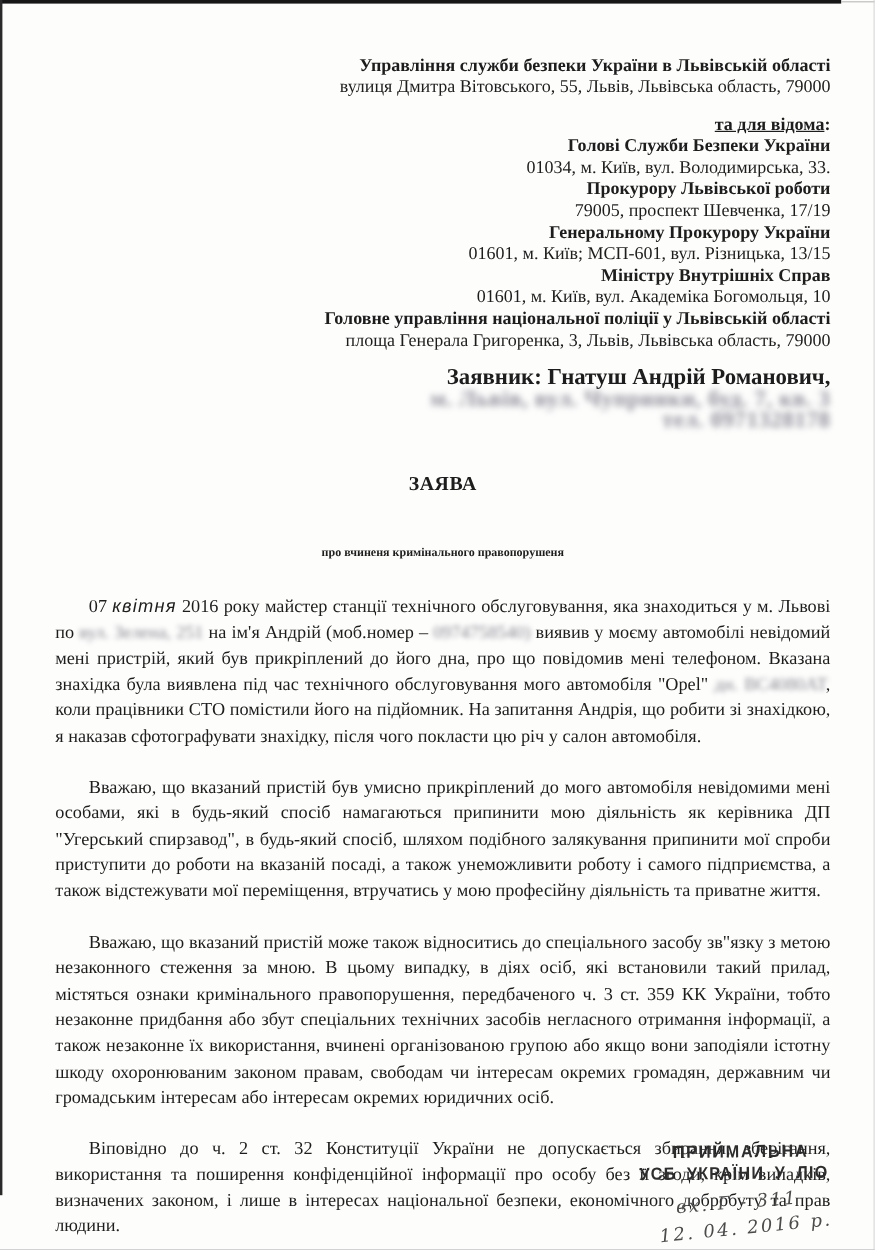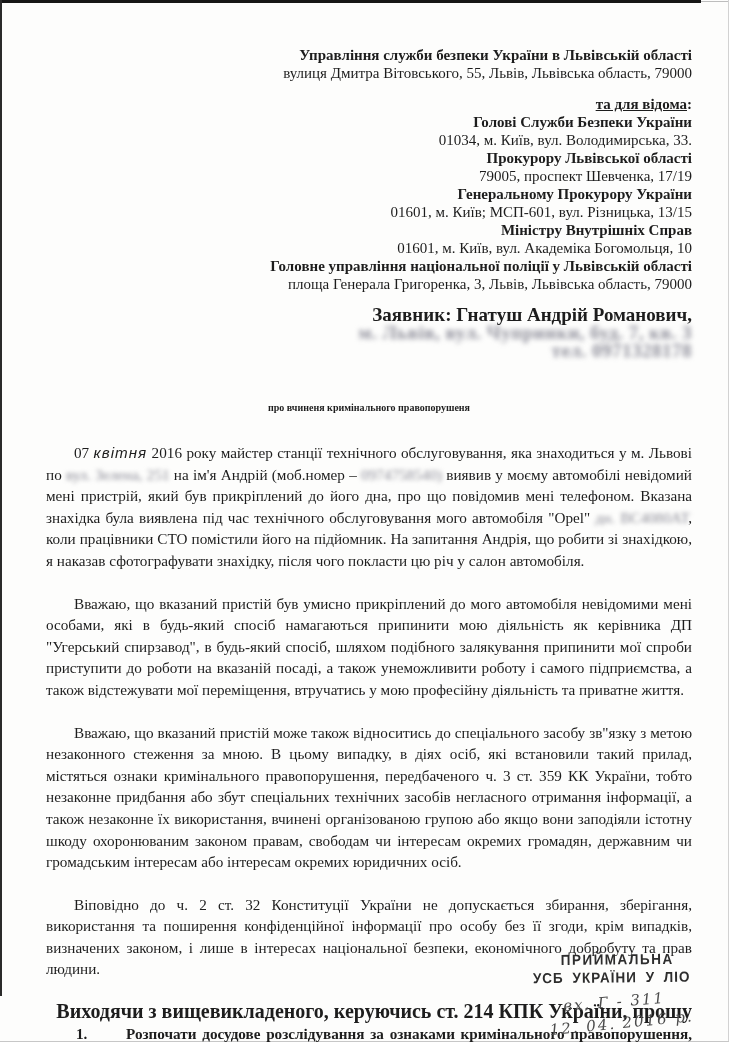--- a/index.html
+++ b/index.html
@@ -94,37 +94,38 @@
   <div class="content">
 
     <div class="hdr">
       <div class="b">Управління служби безпеки України в Львівській області</div>
       <div>вулиця Дмитра Вітовського, 55, Львів, Львівська область, 79000</div>
       <div class="gap"></div>
       <div class="b"><span class="u">та для відома</span><span>:</span></div>
 
       <div class="b">Голові Служби Безпеки України</div>
       <div>01034, м. Київ, вул. Володимирська, 33.</div>
-      <div class="b">Прокурору Львівської області</div>
+      <div class="b">Прокурору Львівської роботи</div>
       <div>79005, проспект Шевченка, 17/19</div>
       <div class="b">Генеральному Прокурору України</div>
       <div>01601, м. Київ; МСП-601, вул. Різницька, 13/15</div>
       <div class="b">Міністру Внутрішніх Справ</div>
       <div>01601, м. Київ, вул. Академіка Богомольця, 10</div>
       <div class="b">Головне управління національної поліції у Львівській області</div>
       <div>площа Генерала Григоренка, 3, Львів, Львівська область, 79000</div>
     </div>
 
     <div class="applicant">
       <div class="name">Заявник: Гнатуш Андрій Романович,</div>
       <div class="blur-line">м. Львів, вул. Чупринки, буд. 7, кв. 3</div>
       <div class="blur-line">тел. 0971328178</div>
     </div>
 
     <div class="title">
+      <div class="t1">ЗАЯВА</div>
       <div class="t2">про вчиненя кримінального правопорушеня</div>
     </div>
 
     <p class="para"><span>07 </span><span class="handwrit">квітня</span><span> 2016 року майстер станції технічного обслуговування, яка знаходиться у м. Львові по </span><span class="redacted">вул. Зелена, 251</span><span> на ім'я Андрій (моб.номер – </span><span class="redacted">0974758540)</span><span> виявив у моєму автомобілі невідомий мені пристрій, який був прикріплений до його дна, про що повідомив мені телефоном. Вказана знахідка була виявлена під час технічного обслуговування мого автомобіля "Opel" </span><span class="redacted">дн. ВС4080АТ</span><span>, коли працівники СТО помістили його на підйомник. На запитання Андрія, що робити зі знахідкою, я наказав сфотографувати знахідку, після чого покласти цю річ у салон автомобіля.</span></p>
 
     <p class="para">Вважаю, що вказаний пристій був умисно прикріплений до мого автомобіля невідомими мені особами, які в будь-який спосіб намагаються припинити мою діяльність як керівника ДП "Угерський спирзавод", в будь-який спосіб, шляхом подібного залякування припинити мої спроби приступити до роботи на вказаній посаді, а також унеможливити роботу і самого підприємства, а також відстежувати мої переміщення, втручатись у мою професійну діяльність та приватне життя.</p>
     <p class="para">Вважаю, що вказаний пристій може також відноситись до спеціального засобу зв"язку з метою незаконного стеження за мною. В цьому випадку, в діях осіб, які встановили такий прилад, містяться ознаки кримінального правопорушення, передбаченого ч. 3 ст. 359 КК України, тобто незаконне придбання або збут спеціальних технічних засобів негласного отримання інформації, а також незаконне їх використання, вчинені організованою групою або якщо вони заподіяли істотну шкоду охоронюваним законом правам, свободам чи інтересам окремих громадян, державним чи громадським інтересам або інтересам окремих юридичних осіб.</p>
     <p class="para">Віповідно до ч. 2 ст. 32 Конституції України не допускається збирання, зберігання, використання та поширення конфіденційної інформації про особу без її згоди, крім випадків, визначених законом, і лише в інтересах національної безпеки, економічного добробуту та прав людини.</p>
 
     <p class="petition-intro">Виходячи з вищевикладеного, керуючись ст. 214 КПК України, прошу</p>

